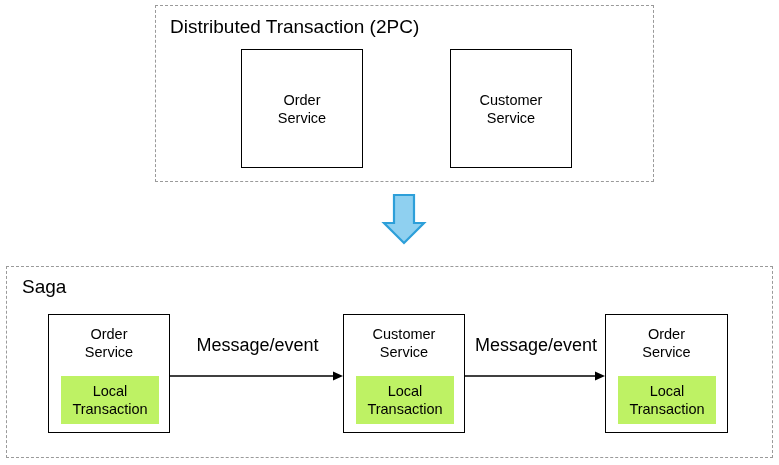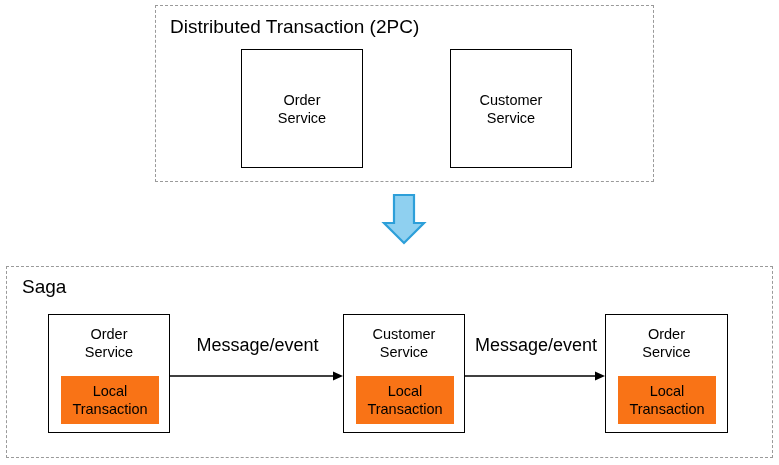--- a/index.html
+++ b/index.html
@@ -65,21 +65,21 @@
     right: 0;
     top: 10px;
     font-size: 14.5px;
     line-height: 18px;
     text-align: center;
     color: #000000;
     white-space: pre-line;
   }
   .local-tx {
     position: absolute;
-    background: #f97316;
+    background: #bef264;
     display: flex;
     align-items: center;
     justify-content: center;
   }
   .local-tx .tx-label {
     font-size: 14.5px;
     line-height: 18px;
     text-align: center;
     color: #000000;
     white-space: pre-line;

